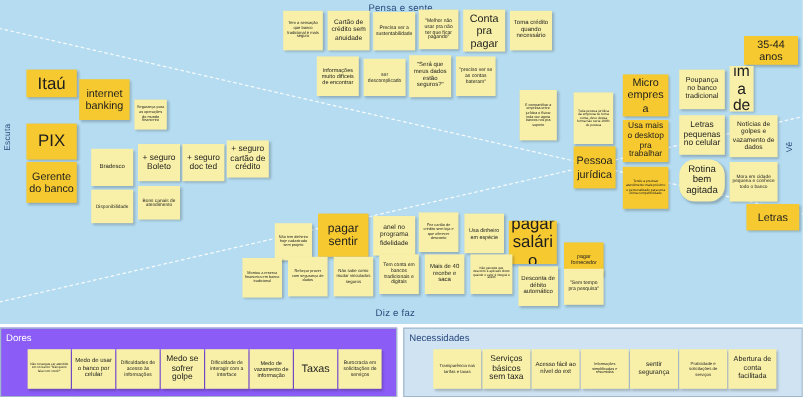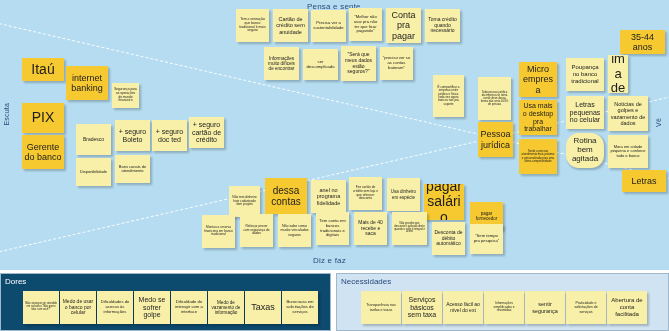--- a/index.html
+++ b/index.html
@@ -40,21 +40,21 @@
     padding:2px;
     box-shadow:1.5px 1.5px 2px rgba(0,0,0,.22);
     overflow:hidden;
     word-break:break-word;
   }
   .y{background:#f8f0a8;}
   .g{background:#f6c931;}
   .strip{
     position:absolute;box-sizing:border-box;
     border:1px solid #9fb8cc;
-    background:#0c4a6e;
+    background:#8b5cf6;
   }
   .strip.soft{background:#cfe3f3;border-color:#9fb8cc;}
   .strip-title{
     position:absolute;left:4px;top:3px;
     font-size:8px;color:#ffffff;font-weight:400;
   }
   .strip.soft .strip-title{color:#2b4a7d;text-align:center;}
 </style>
 </head>
 <body>
@@ -98,21 +98,21 @@
       <div class="note g" style="left: 519px; top: 139px; width: 38px; height: 35px; font-size: 2.8px;">Tende a precisar atendimento mais próximo e personalizado para uma ótima competitividade</div>
       <div class="note g" style="left: 620px; top: 30px; width: 45px; height: 24px; font-size: 9px;">35-44 anos</div>
       <div class="note y" style="left: 566px; top: 58px; width: 38px; height: 33px; font-size: 6px;">Poupança no banco tradicional</div>
       <div class="note y" style="left: 608px; top: 55px; width: 20px; height: 38px; font-size: 13px;">Acima de 40</div>
       <div class="note y" style="left: 566px; top: 96px; width: 38px; height: 33px; font-size: 7px;">Letras pequenas no celular</div>
       <div class="note y" style="left: 608px; top: 96px; width: 40px; height: 35px; font-size: 5.5px;">Notícias de golpes e vazamento de dados</div>
       <div class="note y" style="left: 566px; top: 133px; width: 38px; height: 35px; font-size: 8px; border-radius: 13px;">Rotina bem agitada</div>
       <div class="note y" style="left: 608px; top: 135px; width: 40px; height: 33px; font-size: 4px;">Mora em cidade pequena e conhece todo o banco</div>
       <div class="note g" style="left: 622px; top: 170px; width: 44px; height: 22px; font-size: 9px;">Letras</div>
       <div class="note y" style="left: 229px; top: 186px; width: 31px; height: 31px; font-size: 3.2px;">Não tem dinheiro hoje cadastrado sem projeto</div>
-      <div class="note g" style="left: 265px; top: 178px; width: 42px; height: 36px; font-size: 10px;">dessa contas</div>
+      <div class="note g" style="left: 265px; top: 178px; width: 42px; height: 36px; font-size: 10px;">pagar sentir</div>
       <div class="note y" style="left: 311px; top: 180px; width: 35px; height: 33px; font-size: 5.5px;">anel no programa fidelidade</div>
       <div class="note y" style="left: 349px; top: 177px; width: 33px; height: 33px; font-size: 3.2px;">Fez cartão de crédito sem loja e que oferecer desconto</div>
       <div class="note y" style="left: 387px; top: 178px; width: 33px; height: 33px; font-size: 4.5px;">Usa dinheiro em espécie</div>
       <div class="note g" style="left: 424px; top: 184px; width: 40px; height: 36px; font-size: 14px;">pagar salário</div>
       <div class="note g" style="left: 470px; top: 202px; width: 33px; height: 28px; font-size: 4.5px;">pagar fornecedor</div>
       <div class="note y" style="left: 202px; top: 215px; width: 33px; height: 33px; font-size: 3.2px;">Montou a reserva financeira em banco tradicional</div>
       <div class="note y" style="left: 240px; top: 214px; width: 33px; height: 33px; font-size: 3.2px;">Reforçar prover com segurança de dados</div>
       <div class="note y" style="left: 278px; top: 214px; width: 33px; height: 33px; font-size: 3.6px;">Não sabe como mudar vinculados seguros</div>
       <div class="note y" style="left: 316px; top: 212px; width: 33px; height: 33px; font-size: 4.2px;">Tem conta em bancos tradicionais e digitais</div>
       <div class="note y" style="left: 354px; top: 212px; width: 33px; height: 33px; font-size: 5px;">Mais de 40 recebe e saca</div>

